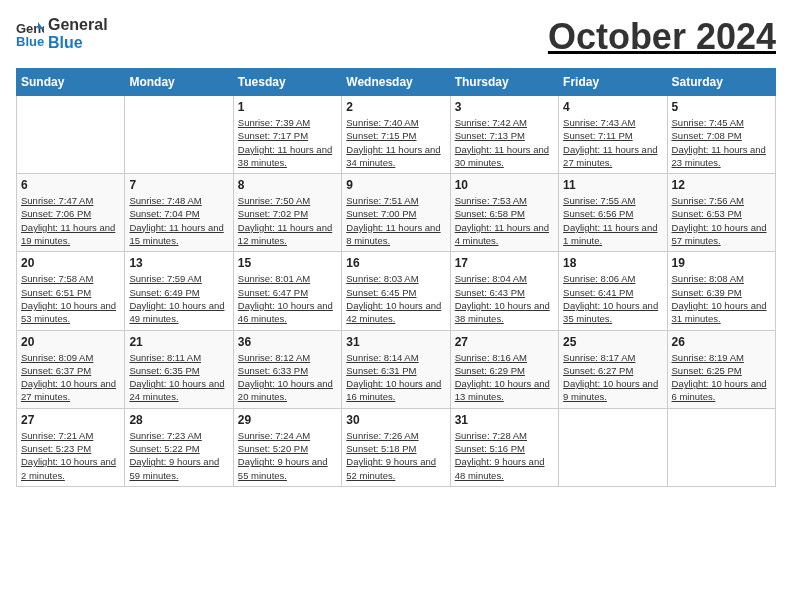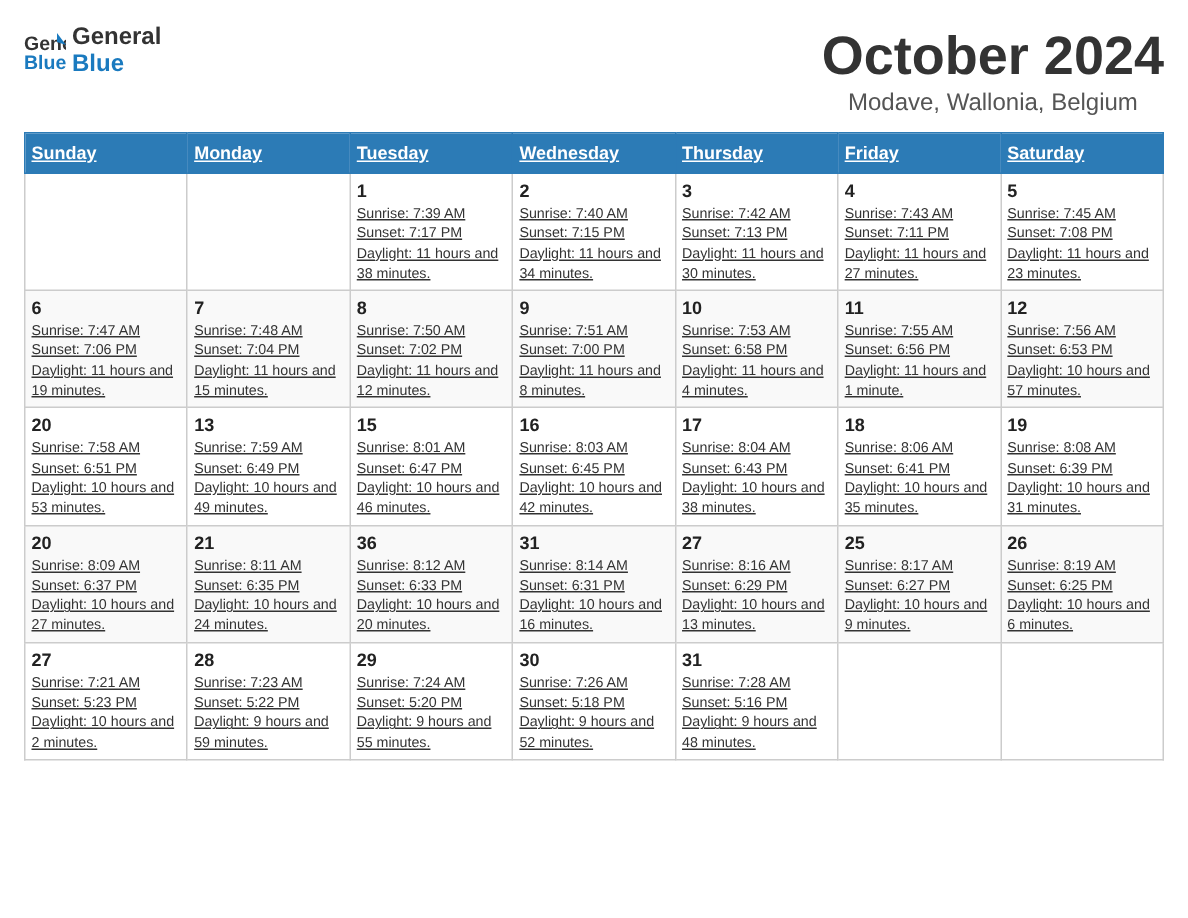--- a/index.html
+++ b/index.html
@@ -19,21 +19,22 @@
     .logo {
       display: flex;
       align-items: center;
       gap: 4px;
     }
     .logo-icon {
       width: 28px;
       height: 28px;
     }
     .title-area {
-      text-align: center;
+      text-align: right;
+      text-decoration: underline;
     }
     .month-title {
       font-size: 36px;
       font-weight: bold;
       color: #333;
     }
     .location-title {
       font-size: 16px;
       color: #555;
       margin-top: 2px;
@@ -44,21 +45,20 @@
       font-size: 10.5px;
     }
     .calendar thead th {
       background-color: #2c7bb6;
       color: #fff;
       padding: 6px 4px;
       text-align: left;
       font-size: 12px;
       font-weight: bold;
       border: 1px solid #2c7bb6;
-      text-decoration: underline;
     }
     .calendar tbody td {
       border: 1px solid #ccc;
       vertical-align: top;
       padding: 4px;
       width: 108px;
       min-height: 80px;
       background: #fff;
     }
     .calendar tbody tr:nth-child(even) td {
@@ -90,21 +90,20 @@
       <text x="0" y="26" font-size="13" font-weight="bold" fill="#1a7abf" font-family="Arial">Blue</text>
       <polygon points="22,2 28,10 22,8" fill="#1a7abf"></polygon>
     </svg>
     <div style="display:flex;flex-direction:column;line-height:1.1;">
       <span style="font-size:16px;font-weight:bold;color:#333;">General</span>
       <span style="font-size:16px;font-weight:bold;color:#1a7abf;">Blue</span>
     </div>
   </div>
   <div class="title-area">
     <div class="month-title">October 2024</div>
-    <div class="location-title">Modave, Wallonia, Belgium</div>
   </div>
 </div>
 
 <table class="calendar">
   <thead>
     <tr>
     <th>Sunday</th>
         <th>Monday</th>
         <th>Tuesday</th>
         <th>Wednesday</th>

